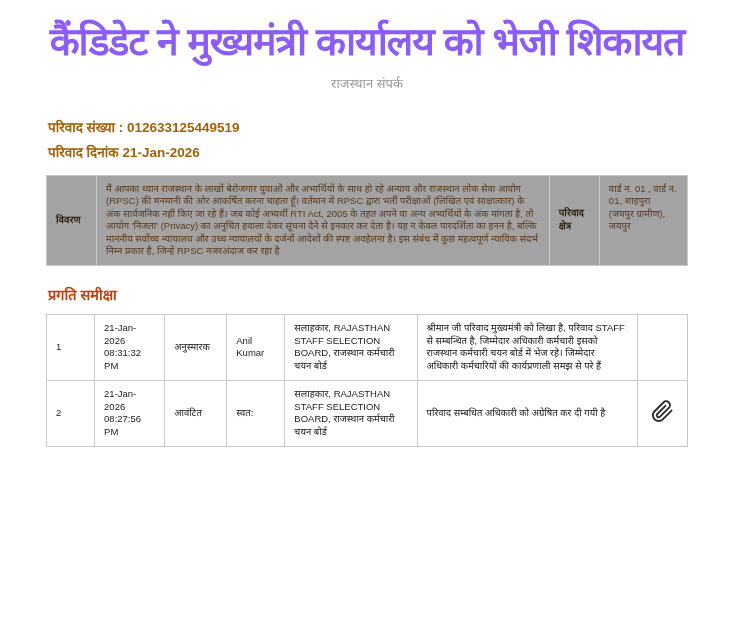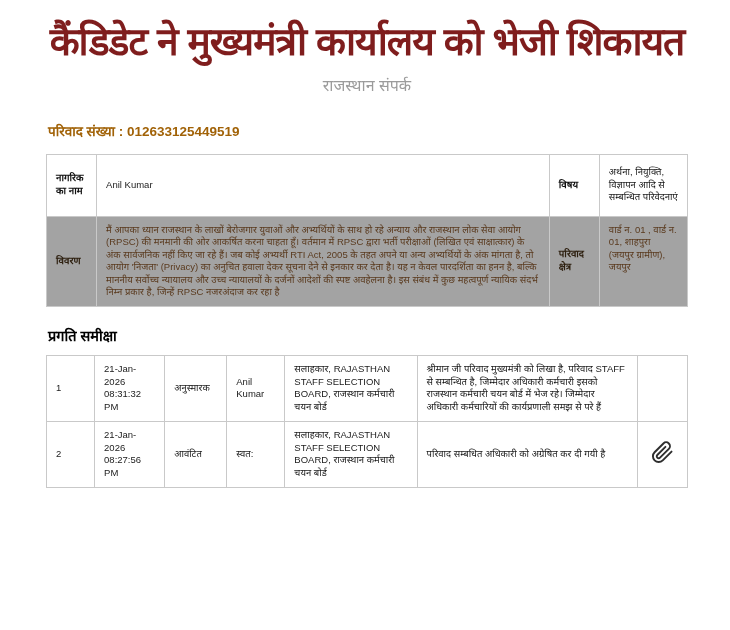--- a/index.html
+++ b/index.html
@@ -6,25 +6,25 @@
   html, body { margin: 0; padding: 0; }
   body {
     width: 730px; height: 630px; overflow: hidden;
     background: #ffffff; color: #1b1b1b;
     font-family: "Liberation Sans", "DejaVu Sans", sans-serif;
   }
   .page { padding: 12px 42px 0 46px; }
 
   .headline {
     font-size: 39px; font-weight: 800; line-height: 1.12;
-    text-align: center; color: #7f1d1d; margin: 8px 0 10px 0;
+    text-align: center; color: #8b5cf6; margin: 8px 0 10px 0;
     letter-spacing: -1px; white-space: nowrap;
   }
   .source {
-    text-align: center; color: #9b9b9b; font-size: 16px;
+    text-align: center; color: #9b9b9b; font-size: 13px;
     margin: 0 0 26px 0;
   }
 
   .meta { font-weight: 700; font-size: 13.5px; margin: 3px 0 7px 2px; color: #a16207; }
 
   table { border-collapse: collapse; width: 100%; table-layout: fixed; }
   td, th {
     border: 1px solid #c9c9c9; padding: 7px 9px;
     font-size: 9.5px; line-height: 1.32; vertical-align: middle;
     word-wrap: break-word;
@@ -33,55 +33,50 @@
   .lbl { font-weight: 700; font-size: 9.8px; color: #111; }
   .row-name td { height: 62px; }
   .row-dept td { height: 40px; }
   .row-desc td { height: 82px; }
   .row-doc  td { height: 42px; }
 
   .hl { background: #a3a3a3; }
   .hl.lbl { color: #2e2010; }
   .hl.val { color: #5a3a1e; }
 
-  .progress-heading { font-weight: 700; font-size: 14.5px; margin: 18px 0 10px 2px; color: #000000; }
+  .progress-heading { font-weight: 700; font-size: 14.5px; margin: 18px 0 10px 2px; color: #c2410c; }
   .progress th {
     font-weight: 700; font-size: 9.8px; text-align: left;
     background: #fff; height: 40px; color: #111;
   }
   .progress td { height: 66px; }
 
   .clip { display: inline-block; }
   .clip svg { display: block; stroke: #2e2e2e; fill: none; stroke-width: 2; stroke-linecap: round; stroke-linejoin: round; }
   .clip-big { transform: rotate(8deg); }
 </style>
 </head>
 <body>
 
 <div class="page">
 
   <div class="headline">कैंडिडेट ने मुख्यमंत्री कार्यालय को भेजी शिकायत</div>
   <div class="source">राजस्थान संपर्क</div>
 
   <div class="meta">परिवाद संख्या : 012633125449519</div>
+  <div class="meta">परिवाद दिनांक 21-Jan-2026</div>
 
   <table class="details">
     <colgroup>
       <col style="width:50px">
         <col style="width:452px">
         <col style="width:50px">
         <col style="width:88px">
     </colgroup>
     <tbody>
-        <tr class="row-name">
-      <td class="lbl">नागरिक का नाम</td>
-      <td>Anil Kumar</td>
-      <td class="lbl">विषय</td>
-      <td>अर्थना, नियुक्ति, विज्ञापन आदि से सम्बन्धित परिवेदनाएं</td>
-    </tr>
     <tr class="row-desc">
       <td class="lbl hl">विवरण</td>
       <td class="hl val">मैं आपका ध्यान राजस्थान के लाखों बेरोजगार युवाओं और अभ्यर्थियों के साथ हो रहे अन्याय और राजस्थान लोक सेवा आयोग (RPSC) की मनमानी की ओर आकर्षित करना चाहता हूँ। वर्तमान में RPSC द्वारा भर्ती परीक्षाओं (लिखित एवं साक्षात्कार) के अंक सार्वजनिक नहीं किए जा रहे हैं। जब कोई अभ्यर्थी RTI Act, 2005 के तहत अपने या अन्य अभ्यर्थियों के अंक मांगता है, तो आयोग 'निजता' (Privacy) का अनुचित हवाला देकर सूचना देने से इनकार कर देता है। यह न केवल पारदर्शिता का हनन है, बल्कि माननीय सर्वोच्च न्यायालय और उच्च न्यायालयों के दर्जनों आदेशों की स्पष्ट अवहेलना है। इस संबंध में कुछ महत्वपूर्ण न्यायिक संदर्भ निम्न प्रकार है, जिन्हें RPSC नजरअंदाज कर रहा है</td>
       <td class="lbl hl">परिवाद क्षेत्र</td>
       <td class="hl val" style="vertical-align:top">वार्ड न. 01 , वार्ड न. 01, शाहपुरा (जयपुर ग्रामीण), जयपुर</td>
     </tr>
   </tbody>
     </table>
 
   <div class="progress-heading">प्रगति समीक्षा</div>

